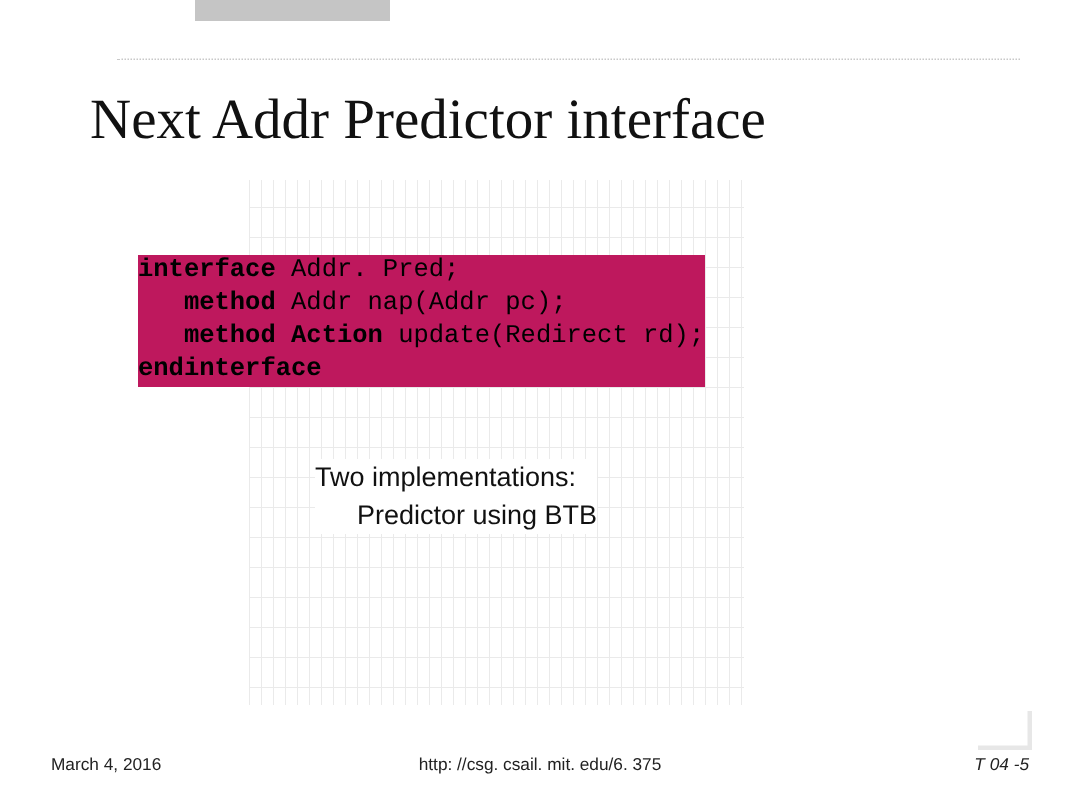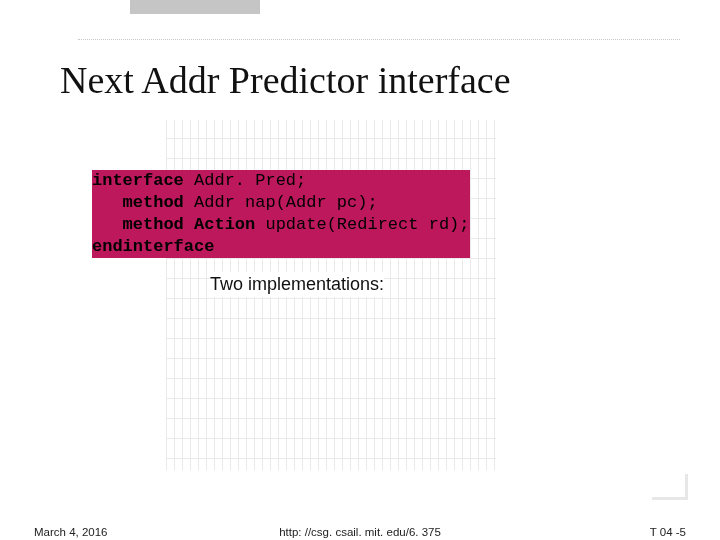--- a/index.html
+++ b/index.html
@@ -64,38 +64,38 @@
     font-size: 17px;
     line-height: 22px;
     color: #000;
     white-space: pre;
     background: #be185d;
   }
   .code .kw { font-weight: bold; }
   .impl {
     position: absolute;
     left: 210px;
-    top: 272px;
+    top: 306px;
     font-size: 18px;
     line-height: 25px;
     color: #111;
     background: #fff;
   }
   .foot {
     position: absolute;
-    bottom: 2px;
+    bottom: 24px;
     font-size: 11.5px;
     color: #222;
     background: #fff;
     padding: 0 4px;
     text-align: center;
   }
   .foot.left { left: 30px; }
   .foot.center { left: 50%; transform: translateX(-50%); }
-  .foot.right { right: 30px; }
+  .foot.right { right: 30px; font-style: italic; }
 
   .corner-ornament {
     position: absolute;
     right: 32px;
     bottom: 40px;
     width: 36px;
     height: 26px;
   }
   .corner-ornament::before,
   .corner-ornament::after {
@@ -122,20 +122,21 @@
 
   <div class="title">Next Addr Predictor interface</div>
 
   <div class="code"><span class="kw">interface</span><span> Addr. Pred;</span>
    <span class="kw">method</span><span> Addr nap(Addr pc);</span>
    <span class="kw">method</span> <span class="kw">Action</span><span> update(Redirect rd);</span>
 <span class="kw">endinterface</span></div>
 
   <div class="impl">
     <div>Two implementations:</div>
+    <div style="padding-left:28px">Predictor using BTB</div>
   </div>
 
   <div class="corner-ornament"></div>
 
   <div class="foot left">March 4, 2016</div>
   <div class="foot center">http: //csg. csail. mit. edu/6. 375</div>
   <div class="foot right">T 04 -5</div>
 </div>
 
 </body></html>

